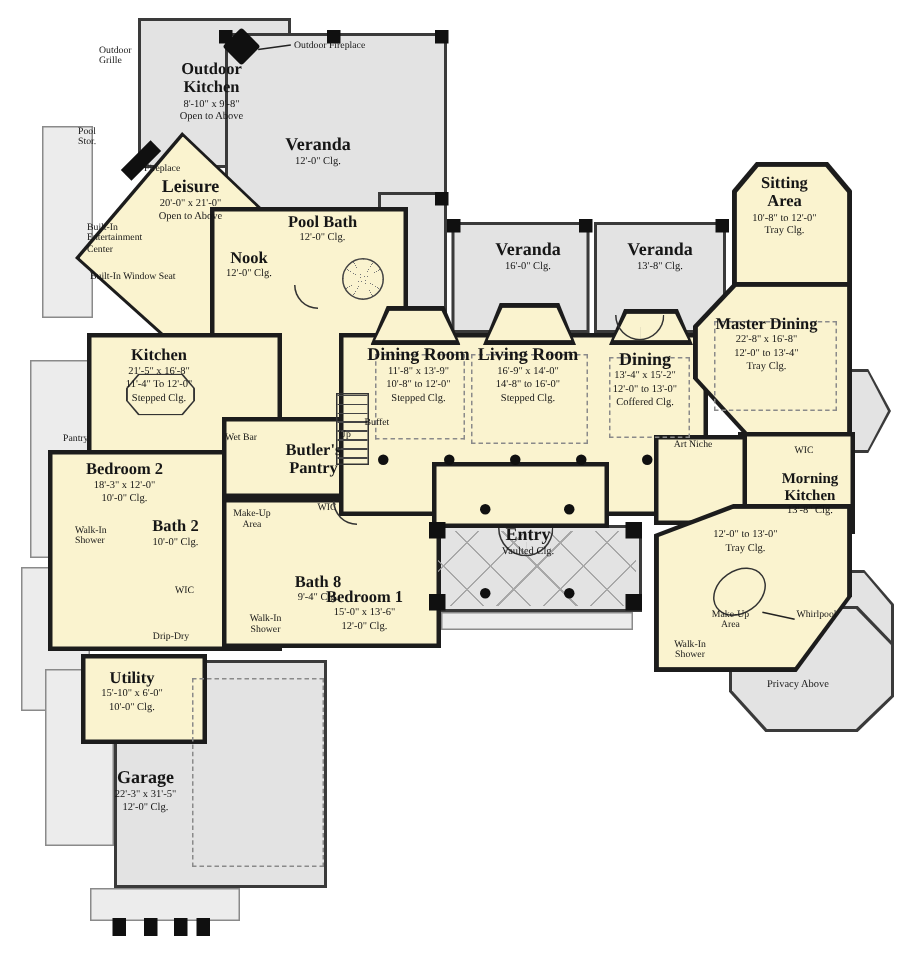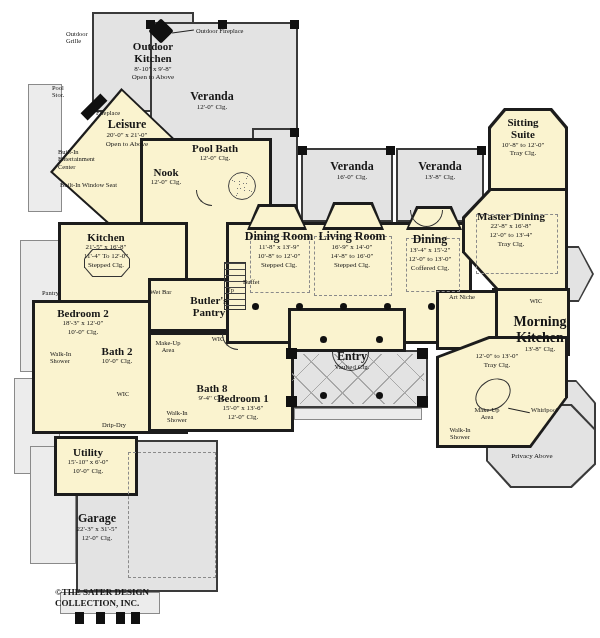--- a/index.html
+++ b/index.html
@@ -17,21 +17,21 @@
   .out{background:var(--outdoor);border:2px solid #3a3a3a;z-index:1;}
   .porchS{background:var(--porch);border:1px solid #8a8a8a;z-index:0;}
   .wallpoly{position:absolute;background:var(--wall);clip-path:var(--cp);z-index:2;}
   .wallpoly>.fill{position:absolute;inset:3px;background:var(--interior);clip-path:var(--cp);}
   .wallpoly.outp{z-index:1;background:#3a3a3a;}
   .wallpoly.outp>.fill{inset:2px;background:var(--outdoor);}
   .lbl{position:absolute;text-align:center;line-height:1.12;z-index:10;}
   .lbl.la{text-align:left;}
   .rn{font-weight:bold;font-size:11px;}
   .rn.big{font-size:12px;}
-  .rn.sm{font-size:14px;font-family:Liberation Serif, serif;}
+  .rn.sm{font-size:10px;font-family:Liberation Serif, serif;}
   .rs{font-size:7px;margin-top:1px;}
   .tiny{font-size:6.5px;line-height:1.15;}
   .dot{position:absolute;width:7px;height:7px;border-radius:50%;background:#101010;z-index:6;}
   .colsq{position:absolute;width:9px;height:9px;background:#101010;z-index:6;}
   .post{position:absolute;width:9px;height:12px;background:#101010;z-index:6;}
   .dash{position:absolute;border:1px dashed #8a8a8a;z-index:4;}
   .arc{position:absolute;border-left:1.5px solid #333;border-bottom:1.5px solid #333;
        border-radius:0 0 0 100%;z-index:6;background:transparent;}
   .arc.flip{transform:scaleX(-1);}
   .hatch{position:absolute;z-index:3;opacity:.8;
@@ -152,21 +152,21 @@
   <div class="post" style="left:131px;top:612px;"></div>
   <div class="shape porchS" style="left:60px;top:592px;width:100px;height:22px;z-index:2;"></div>
 
   <div class="arc" style="left:332px;top:352px;width:18px;height:18px;"></div>
   <div class="arc flip" style="left:350px;top:352px;width:18px;height:18px;"></div>
   <div class="arc" style="left:410px;top:210px;width:16px;height:16px;"></div>
   <div class="arc flip" style="left:426px;top:210px;width:16px;height:16px;"></div>
   <div class="arc" style="left:196px;top:190px;width:15px;height:15px;"></div>
   <div class="arc" style="left:222px;top:334px;width:15px;height:15px;"></div>
 
-  <div class="lbl" style="left:118px;top:40px;width:70px;">
+  <div class="lbl" style="left:106px;top:40px;width:70px;">
     <div class="rn">Outdoor Kitchen</div>
     <div class="rs">8'-10" x 9'-8"</div>
     <div class="rs">Open to Above</div>
   </div>
   <div class="lbl" style="left:177px;top:90px;width:70px;">
     <div class="rn big">Veranda</div>
     <div class="rs">12'-0" Clg.</div>
   </div>
   <div class="lbl" style="left:87px;top:118px;width:80px;">
     <div class="rn big">Leisure</div>
@@ -228,21 +228,21 @@
   </div>
   <div class="lbl" style="left:317px;top:160px;width:70px;">
     <div class="rn big">Veranda</div>
     <div class="rs">16'-0" Clg.</div>
   </div>
   <div class="lbl" style="left:405px;top:160px;width:70px;">
     <div class="rn big">Veranda</div>
     <div class="rs">13'-8" Clg.</div>
   </div>
   <div class="lbl" style="left:497px;top:116px;width:52px;">
-    <div class="rn">Sitting Suite</div>
+    <div class="rn">Sitting Area</div>
     <div class="rs">10'-8" to 12'-0"</div>
     <div class="rs">Tray Clg.</div>
   </div>
   <div class="lbl" style="left:466px;top:210px;width:90px;">
     <div class="rn">Master Dining</div>
     <div class="rs">22'-8" x 16'-8"</div>
     <div class="rs">12'-0" to 13'-4"</div>
     <div class="rs">Tray Clg.</div>
   </div>
   <div class="lbl" style="left:510px;top:314px;width:60px;">
@@ -327,17 +327,14 @@
   </div>
   <div class="lbl tiny" style="left:149px;top:339px;width:38px;">
     <div>Make-Up Area</div>
   </div>
   <div class="lbl tiny" style="left:468px;top:406px;width:38px;">
     <div>Make-Up Area</div>
   </div>
   <div class="lbl la tiny" style="left:531px;top:406px;width:42px;">
     <div>Whirlpool</div>
   </div>
-  <div class="lbl la" style="left:55px;top:587px;width:110px;font-size:9px;font-weight:bold;z-index:11;line-height:1.25;">
-    <div>©THE SATER DESIGN COLLECTION, INC.</div>
-  </div>
 
 </div>
 
 </body></html>

